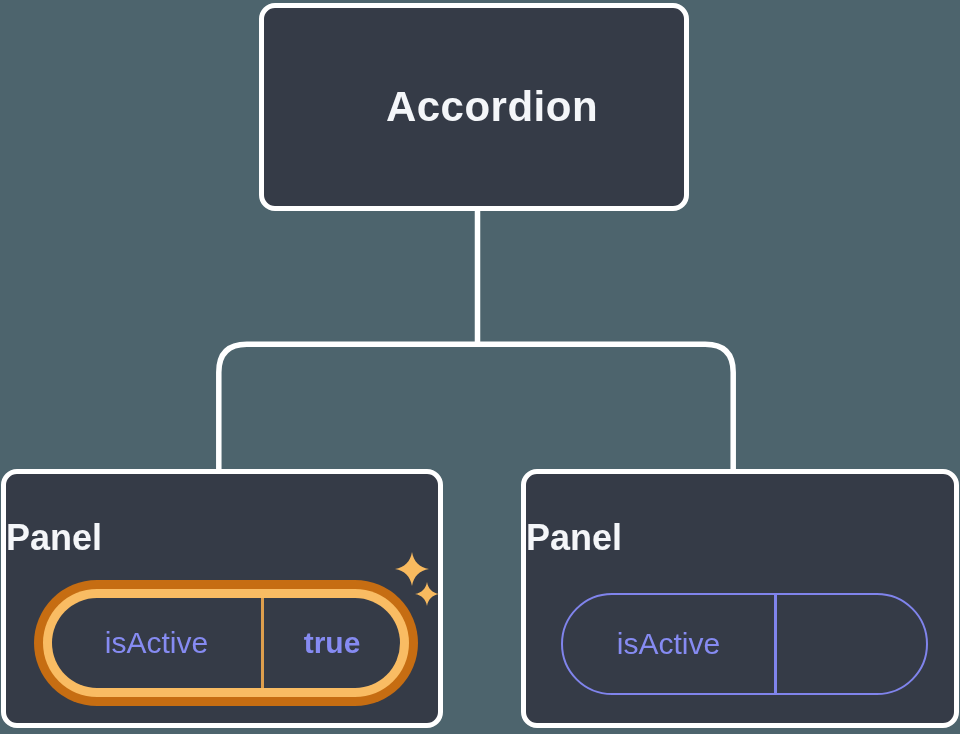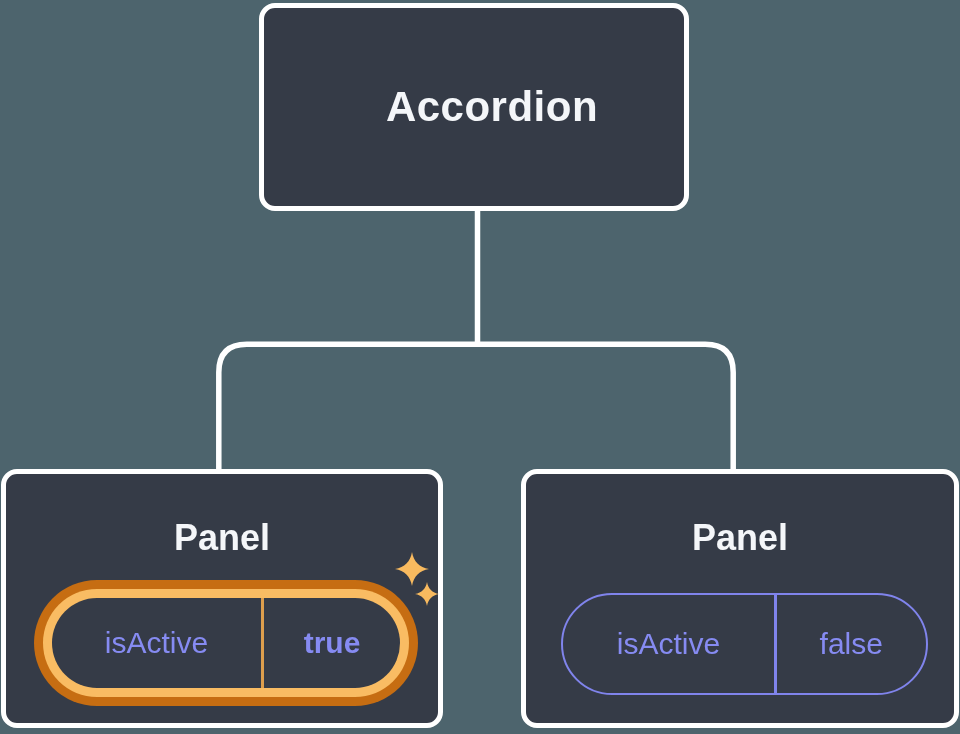--- a/index.html
+++ b/index.html
@@ -26,21 +26,21 @@
     display: flex; align-items: center; justify-content: center;
   }
   .root-label {
     color: #f4f6f9; font-size: 42px; font-weight: 600; letter-spacing: 0.5px; margin-left: 36px;
   }
   .node-panel-left { left: 1px;   top: 469px; width: 442px; height: 259px; }
   .node-panel-right{ left: 521px; top: 469px; width: 438px; height: 259px; }
 
   .panel-label {
     position: absolute; left: 0; top: 42px; width: 100%;
-    text-align: center; color: #f4f6f9;
+    color: #f4f6f9;
     font-size: 36px; font-weight: 600; line-height: 44px;
   }
 
   
   .pill-highlight {
     position: absolute; left: 28px; top: 106px;
     width: 384px; height: 126px;
     background: #c66d12; border-radius: 63px;
     padding: 9px; box-sizing: border-box;
   }
@@ -119,19 +119,16 @@
   </div>
 
   <div class="node node-panel-right">
     <div class="panel-label">Panel</div>
 
     <div class="pill-plain">
       <div class="cell cell-key-right">
         <span class="state-text">isActive</span>
       </div>
       <div class="divider-purple"></div>
-      <div class="cell cell-val-right">
-        <span class="state-text">false</span>
-      </div>
     </div>
   </div>
 
 </div>
 
 </body></html>

